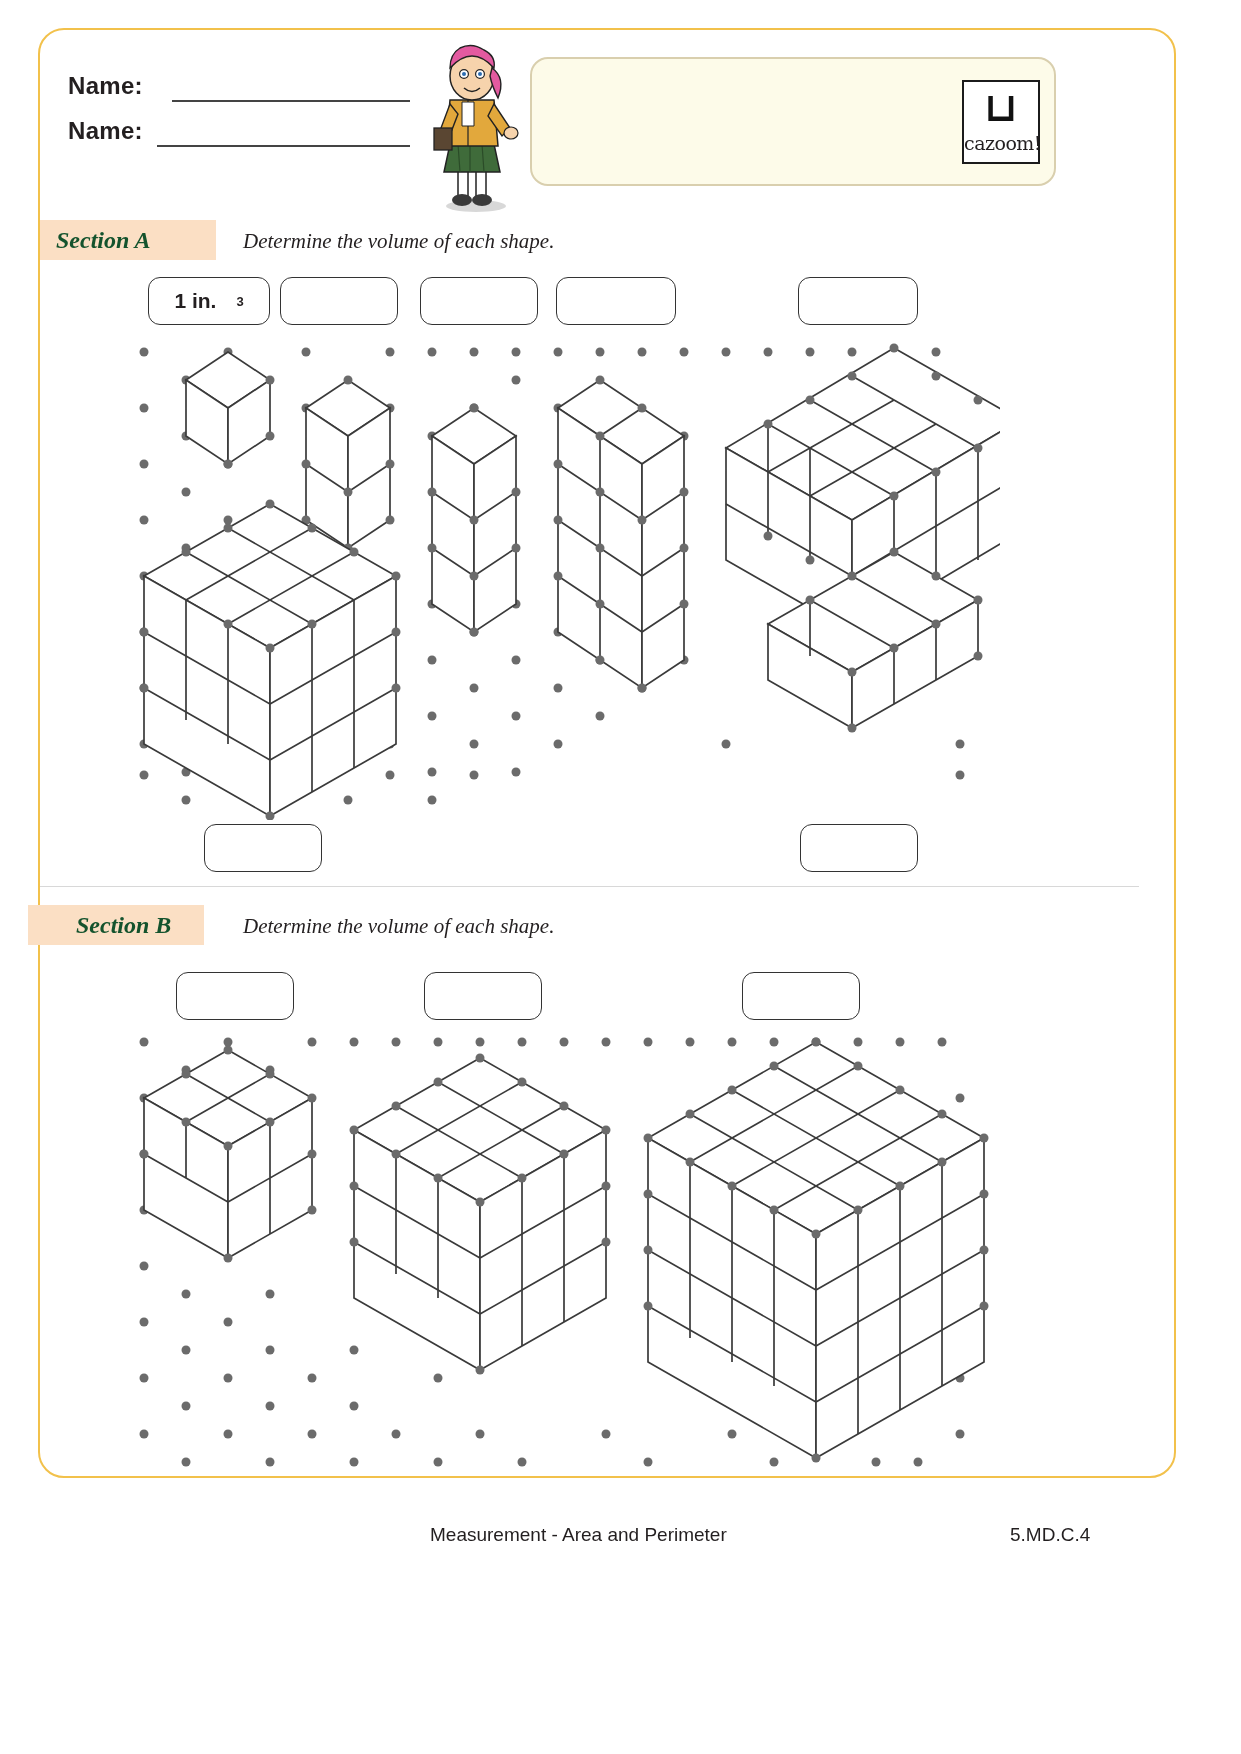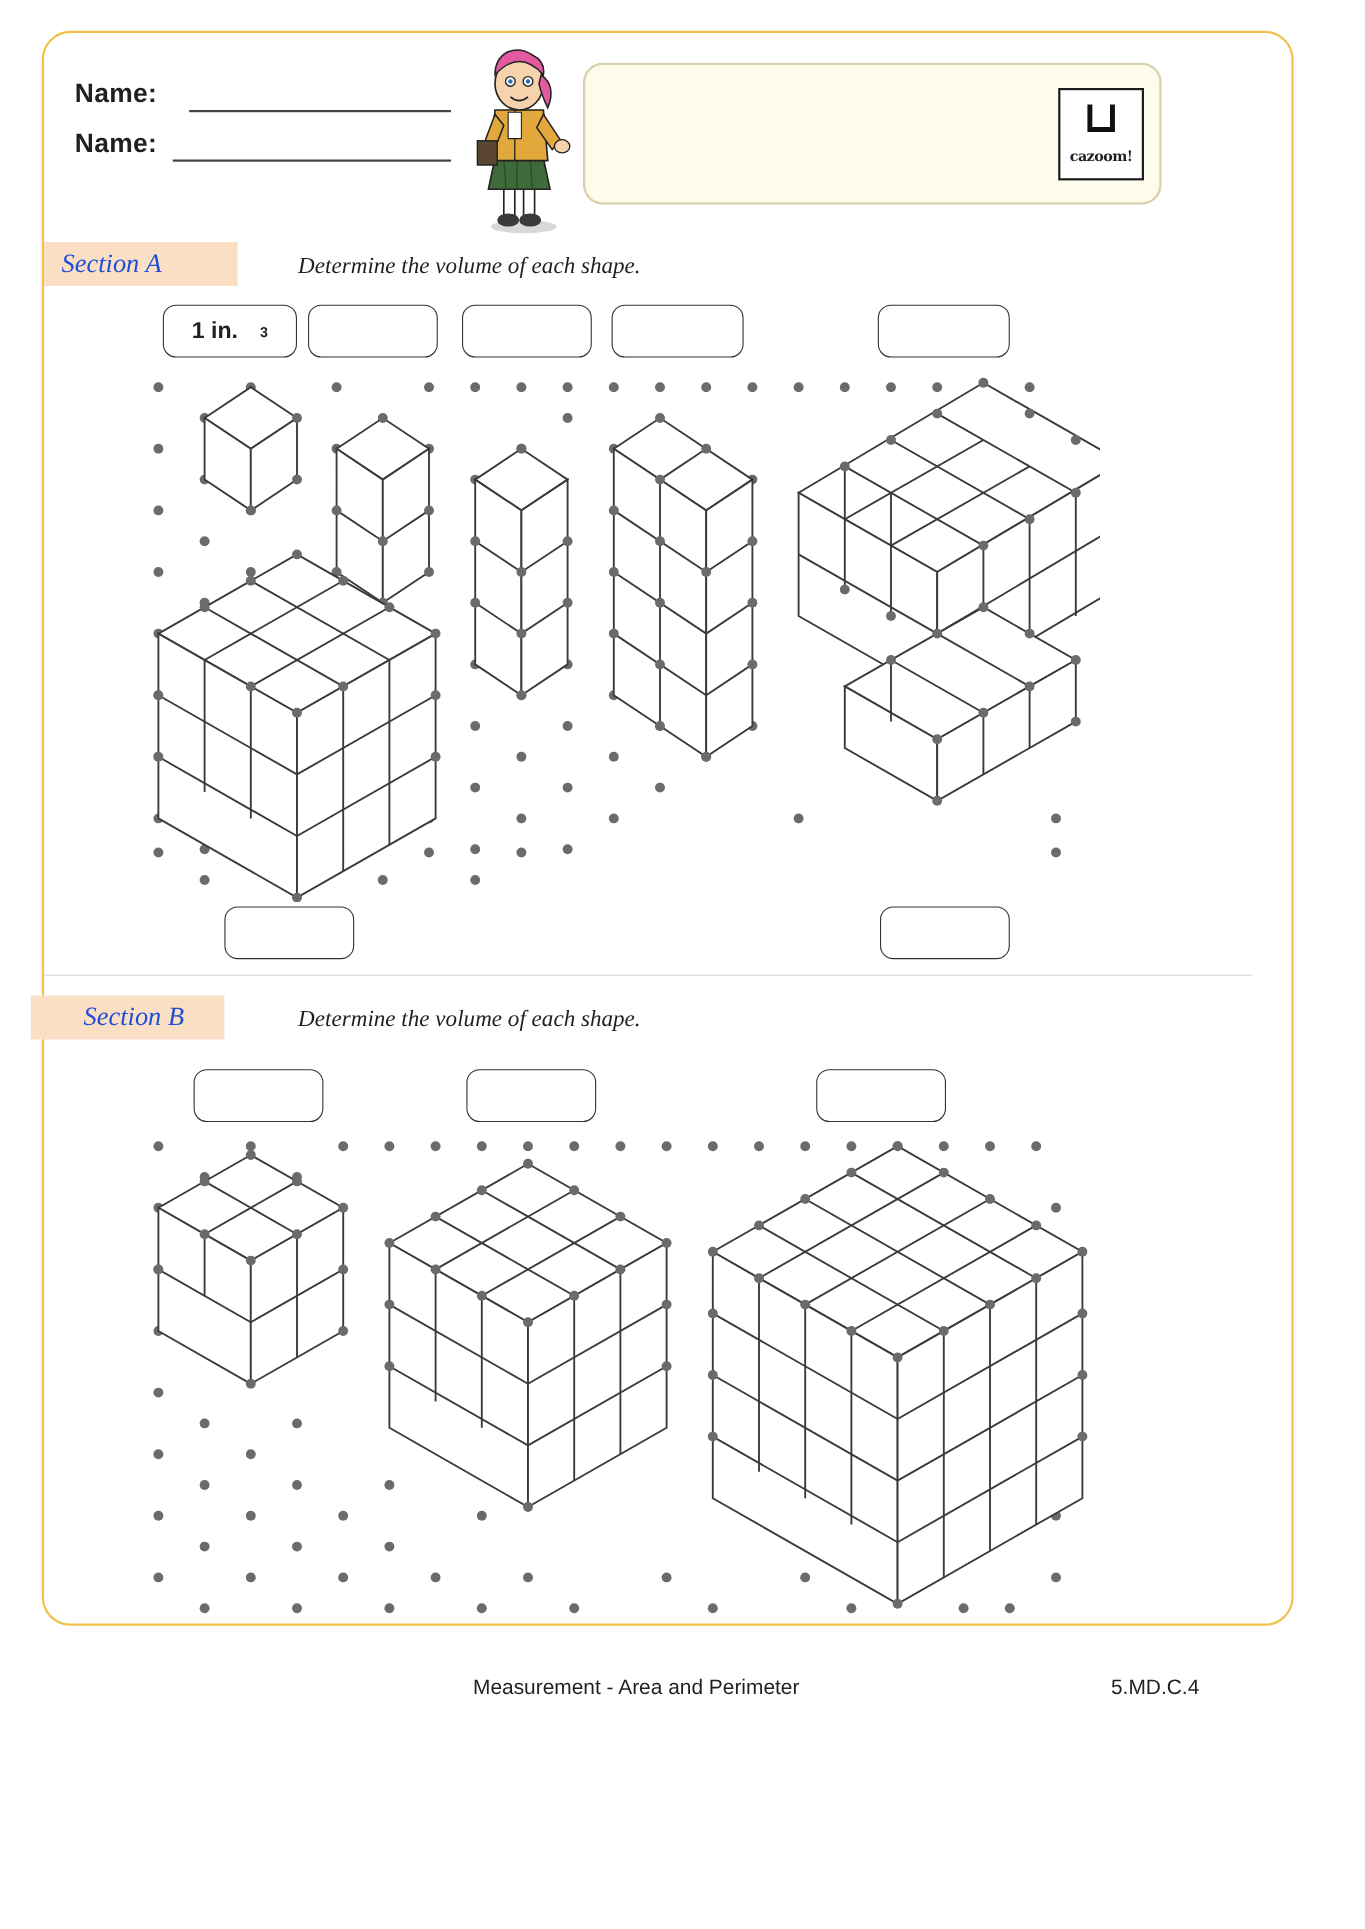--- a/index.html
+++ b/index.html
@@ -82,22 +82,22 @@
   }
   .logo-glyph {
     font-family: "DejaVu Serif", serif;
     font-size: 40px;
     line-height: 50px;
     font-weight: bold;
     color: #111;
   }
   .logo-word {
     font-family: "DejaVu Serif", serif;
-    font-size: 13px;
-    font-weight: bold;
+    font-size: 19px;
+    font-weight: normal;
     line-height: 22px;
     letter-spacing: -0.5px;
   }
 
   
   .mascot {
     position: absolute;
     left: 418px;
     top: 40px;
     width: 110px;
@@ -108,32 +108,31 @@
   .section-tag {
     position: absolute;
     height: 40px;
     background: #fbdfc4;
     display: flex;
     align-items: center;
     padding-left: 16px;
     box-sizing: border-box;
     font-family: "Liberation Serif", serif;
     font-style: italic;
-    font-weight: normal;
+    font-weight: bold;
     font-size: 24px;
-    color: #1d4ed8;
+    color: #14532d;
   }
   .section-a-tag { left: 40px; top: 220px; width: 176px; }
   .section-b-tag { left: 28px; top: 905px; width: 176px; padding-left: 48px; }
   .section-instr {
     position: absolute;
     font-family: "Liberation Serif", serif;
     font-style: italic;
     font-size: 21px;
-    margin-left: 28px;
   }
   .instr-a { left: 243px; top: 229px; }
   .instr-b { left: 243px; top: 914px; }
 
   
   .ans-box {
     position: absolute;
     border: 1.6px solid #333;
     border-radius: 12px;
     box-sizing: border-box;

